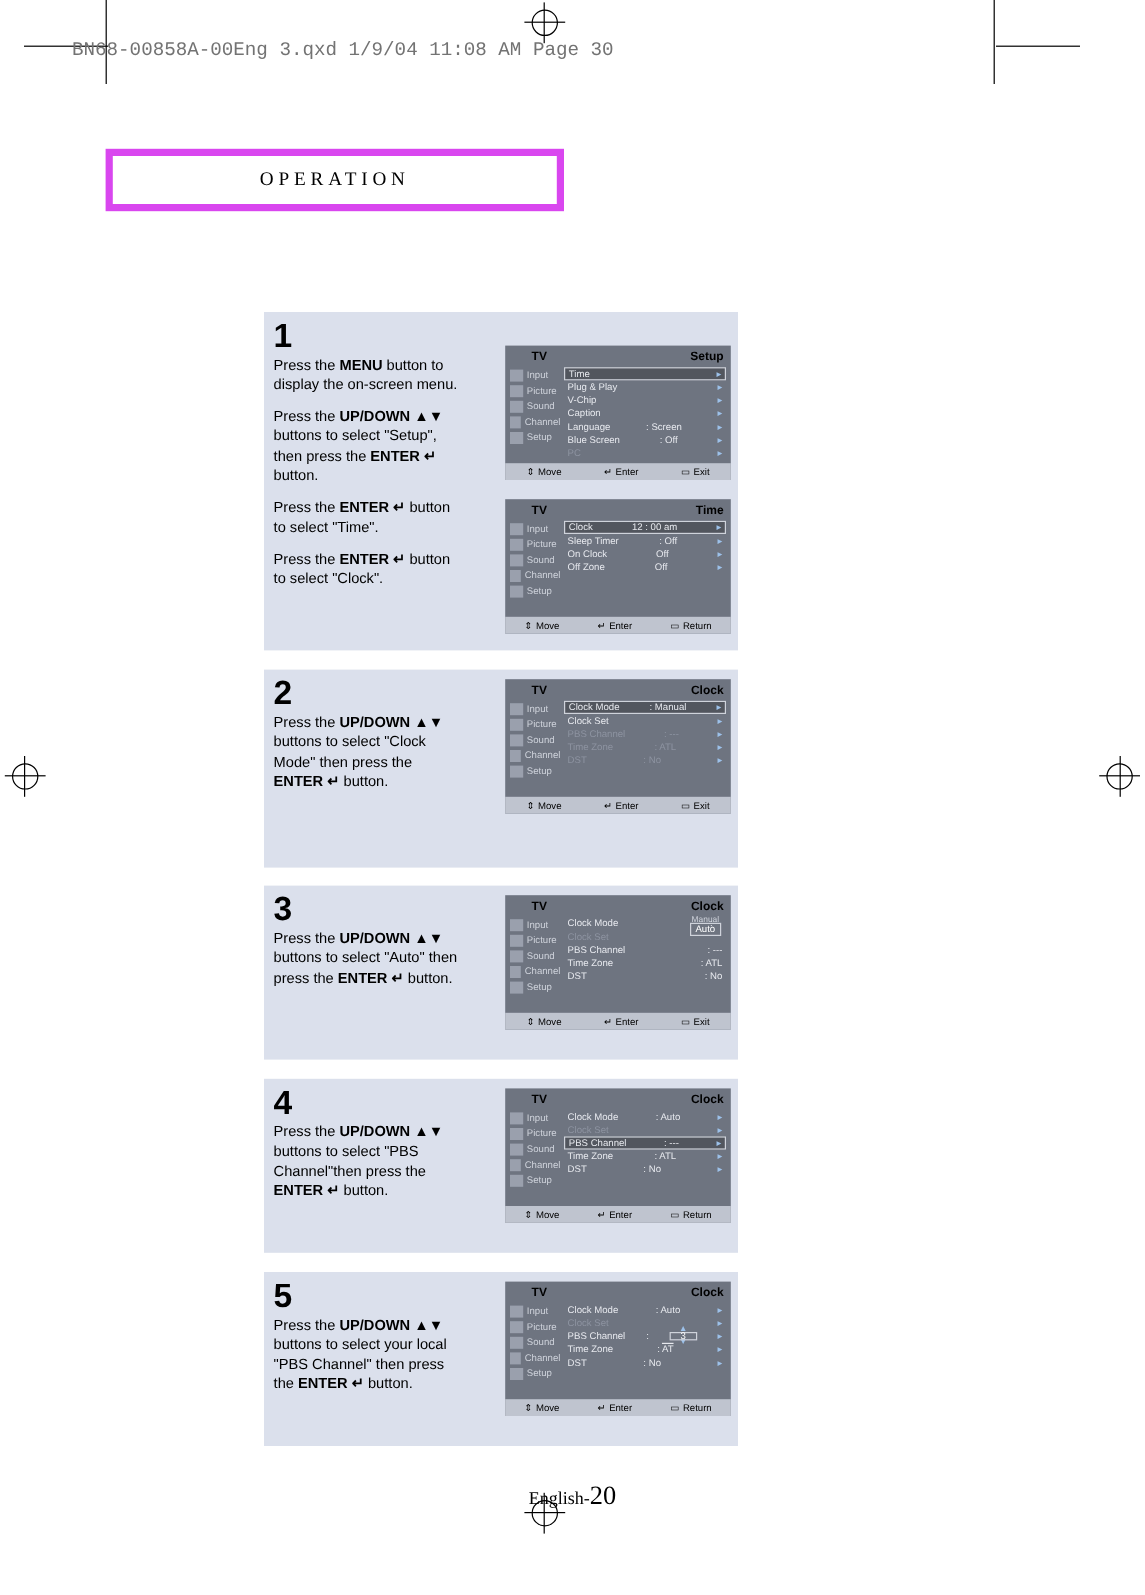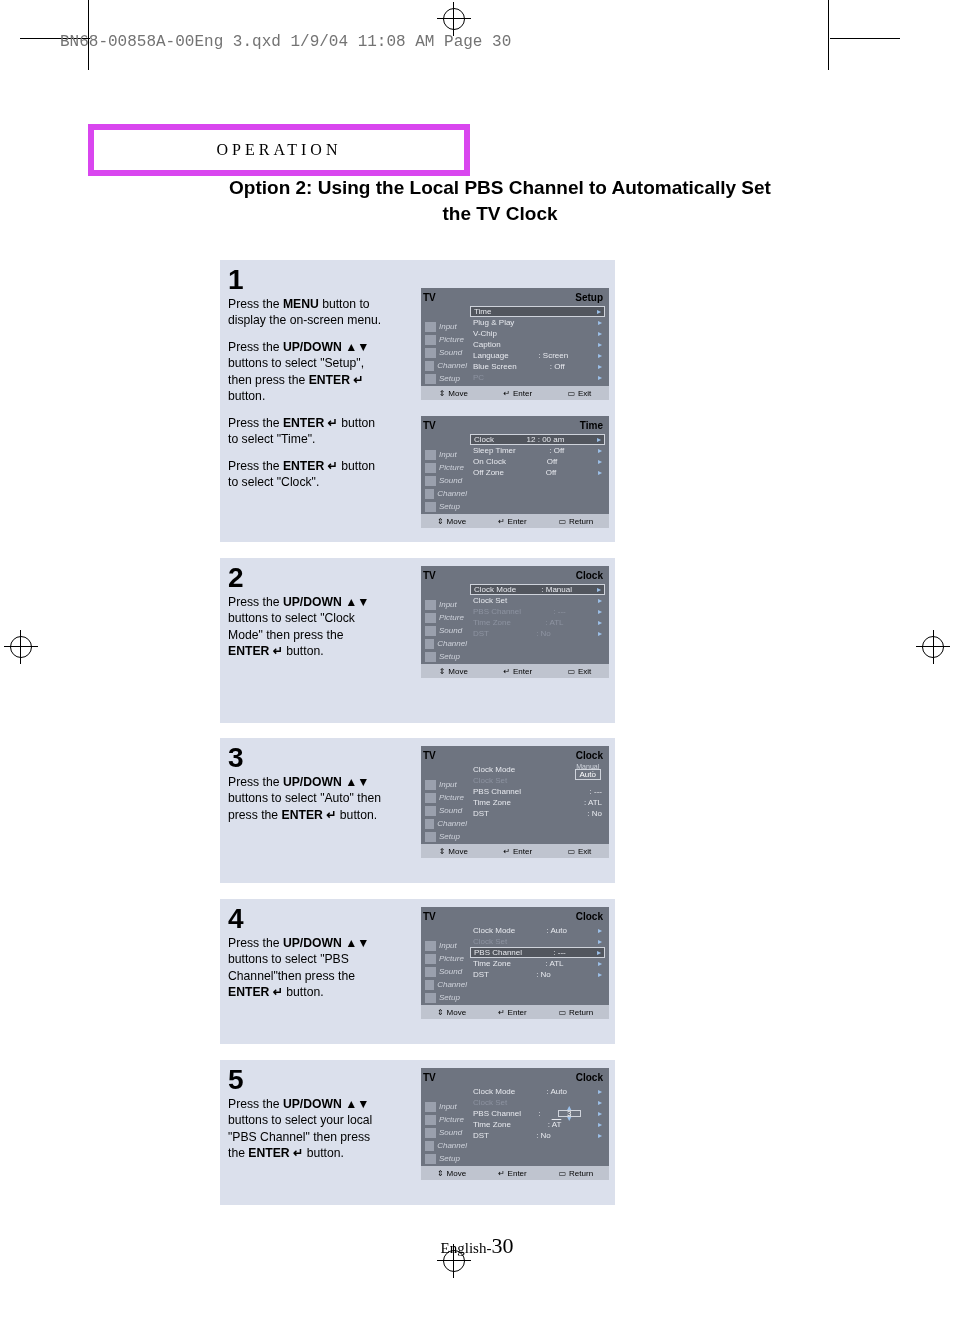--- a/index.html
+++ b/index.html
@@ -88,37 +88,36 @@
   .step-text p { margin: 0 0 10px 0; }
   .arrows { font-family: Arial; }
 
   .tv-screen {
     position: absolute;
     width: 188px;
     background: #6e7480;
     color: #fff;
     font-size: 8px;
     box-sizing: border-box;
-    padding:4px 4px 2px 0;
+    padding:4px 4px 2px 20px;
     font-family: Arial, sans-serif;
   }
   .tv-header {
     display:flex;
     justify-content: space-between;
     font-weight: bold;
     font-size:10px;
     color:#000;
     padding: 0 2px 2px 2px;
   }
   .tv-sidebar {
     position:absolute;
     left:4px;
-    top:32px;
+    top:18px;
     width:42px;
-    font-style:italic;
   }
   .side-item {
     display:flex;
     align-items:center;
     height:13px;
     color:#cfd3db;
     font-size:8px;
     gap:3px;
   }
   .side-icon { width:11px; height:10px; background:#9aa0ad; display:inline-block;}
@@ -205,21 +204,20 @@
   <div class="crop-h" style="left:20px; top:38px;"></div>
   <div class="crop-v" style="left:828px; top:0;"></div>
   <div class="crop-h" style="left:830px; top:38px;"></div>
 
   <div class="header-line">BN68-00858A-00Eng 3.qxd  1/9/04 11:08 AM  Page 30</div>
 
   <div class="op-box">
     <span>OPERATION</span>
   </div>
 
-  <div class="option-title">Option 2: Using the Local PBS Channel to Automatically Set the TV Clock</div>
 
   <div class="step-block" style="top:260px; height:282px;">
     <div class="step-num">1</div>
     <div class="step-text">
       <p><span>Press the </span><b>MENU</b><span> button to display the on-screen menu.</span></p>
       <p><span>Press the </span><b><span>UP/DOWN </span><span class="arrows">▲▼</span></b><span> buttons to select "Setup", then press the </span><b><span>ENTER </span><span>↵</span></b><span> button.</span></p>
       <p><span>Press the </span><b><span>ENTER </span><span>↵</span></b><span> button to select "Time".</span></p>
       <p><span>Press the </span><b><span>ENTER </span><span>↵</span></b><span> button to select "Clock".</span></p>
     </div>
 
@@ -662,16 +660,16 @@
           </span>
         <span class="foot-item">
             <span class="chev">▭</span>
             <span>Return</span>
           </span>
       </div>
     </div>
   </div>
 
   <div class="page-num">
-    <span>English-</span><span class="num">30</span>
+    <span>English-</span><span class="num">20</span>
   </div>
 
 </div>
 
 </body></html>

